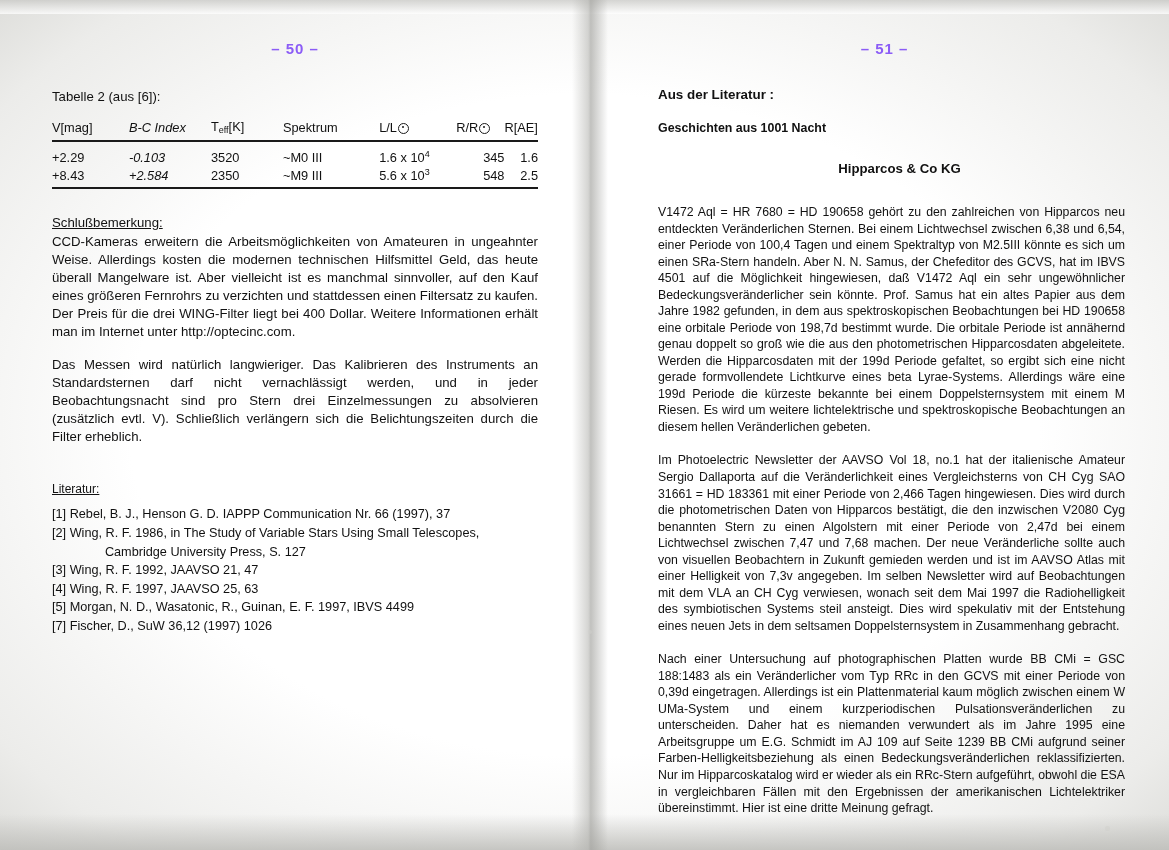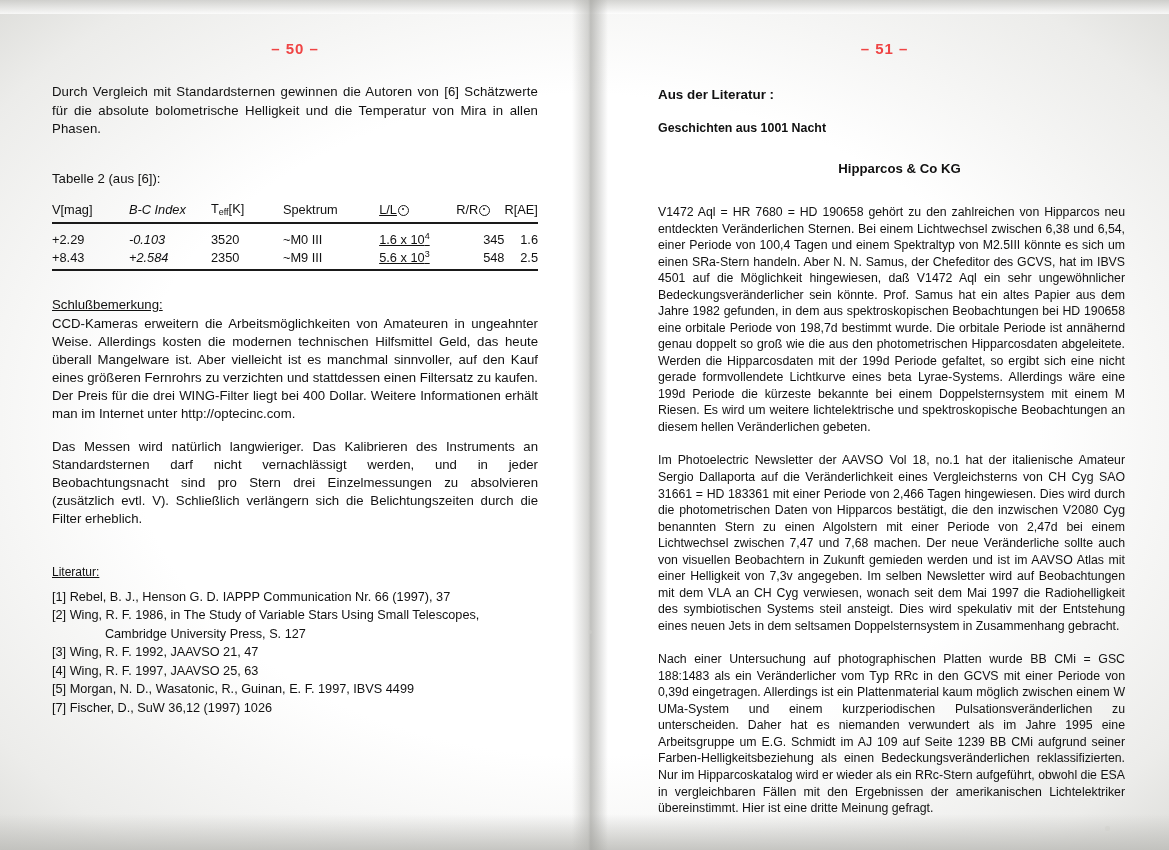--- a/index.html
+++ b/index.html
@@ -46,21 +46,21 @@
   }
   .page-left { left: 0; width: 590px; padding: 0 52px; }
   .page-right { left: 600px; width: 569px; padding: 0 40px; }
 
   .folio {
     text-align: center;
     font-size: 15px;
     font-weight: bold;
     letter-spacing: 1px;
     margin-top: 40px;
-    color: #ef4444;
+    color: #8b5cf6;
   }
   .folio-right { margin-top: 40px; }
 
   p {
     margin: 0 0 13px 0;
   }
   .left-intro {
     margin-top: 26px;
     font-size: 13.2px;
     line-height: 1.42;
@@ -99,21 +99,21 @@
   .col-v { width: 16%; }
   .col-bc { width: 17%; text-align: left; font-style: italic; }
   .col-teff { width: 15%; }
   .col-spec { width: 20%; }
   .col-ll { width: 16%; }
   .col-rr { width: 10%; text-align: right; }
   .col-rae { width: 9%; text-align: right; }
   td.col-bc, th.col-bc { padding-left: 10px; }
   td.col-teff, th.col-teff { padding-left: 6px; }
   td.col-spec, th.col-spec { padding-left: 10px; }
-  td.col-ll, th.col-ll { padding-left: 6px; text-decoration: underline; }
+  td.col-ll, th.col-ll { padding-left: 6px; }
 
   .sub { font-size: 9px; vertical-align: -2px; }
   .sup { font-size: 9px; vertical-align: 5px; }
   .sunsym {
     display: inline-block;
     width: 9px; height: 9px;
     border: 1.2px solid #1a1a1a;
     border-radius: 50%;
     position: relative;
     vertical-align: -2px;
@@ -208,21 +208,20 @@
 
 <div class="scan"></div>
 <div class="edge-top"></div>
 <div class="edge-bottom"></div>
 <div class="gutter"></div>
 
 <div class="page page-left">
 
   <div class="folio">–  50  –</div>
 
-  <p class="left-intro">Durch Vergleich mit Standardsternen gewinnen die Autoren von [6] Schätzwerte für die absolute bolometrische Helligkeit und die Temperatur von Mira in allen Phasen.</p>
 
   <p class="table-caption">Tabelle 2 (aus [6]):</p>
 
   <table class="data">
     <thead>
       <tr>
         <th class="col-v">V[mag]</th>
         <th class="col-bc">B-C Index</th>
         <th class="col-teff">T<span class="sub">eff</span>[K]</th>
         <th class="col-spec">Spektrum</th>

